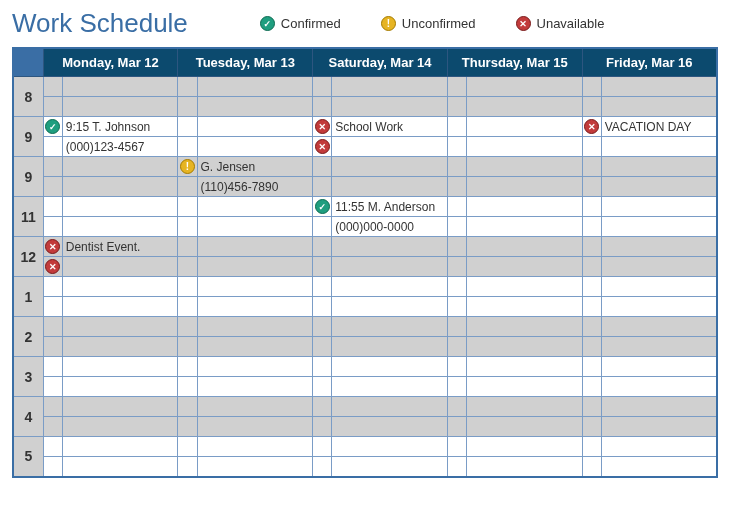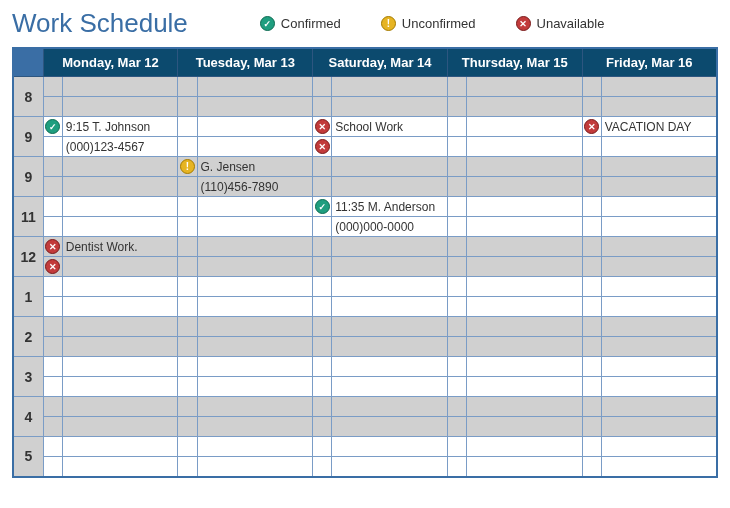--- a/index.html
+++ b/index.html
@@ -219,21 +219,21 @@
         <td class="content-cell"></td>
     </tr>
 
     <tr class="odd">
       <td class="hour-label" rowspan="2">11</td>
       <td class="icon-cell"></td>
         <td class="content-cell"></td>
       <td class="icon-cell"></td>
         <td class="content-cell"></td>
       <td class="icon-cell"><span class="status-icon confirmed"></span></td>
-      <td class="content-cell">11:35 M. Anderson</td>
+      <td class="content-cell">11:55 M. Anderson</td>
       <td class="icon-cell"></td>
         <td class="content-cell"></td>
       <td class="icon-cell"></td>
         <td class="content-cell"></td>
     </tr>
     <tr class="odd">
       <td class="icon-cell"></td>
         <td class="content-cell"></td>
       <td class="icon-cell"></td>
         <td class="content-cell"></td>
@@ -241,21 +241,21 @@
       <td class="content-cell">(000)000-0000</td>
       <td class="icon-cell"></td>
         <td class="content-cell"></td>
       <td class="icon-cell"></td>
         <td class="content-cell"></td>
     </tr>
 
     <tr class="even">
       <td class="hour-label" rowspan="2">12</td>
       <td class="icon-cell"><span class="status-icon unavailable"></span></td>
-      <td class="content-cell">Dentist Work.</td>
+      <td class="content-cell">Dentist Event.</td>
       <td class="icon-cell"></td>
         <td class="content-cell"></td>
       <td class="icon-cell"></td>
         <td class="content-cell"></td>
       <td class="icon-cell"></td>
         <td class="content-cell"></td>
       <td class="icon-cell"></td>
         <td class="content-cell"></td>
     </tr>
     <tr class="even">

